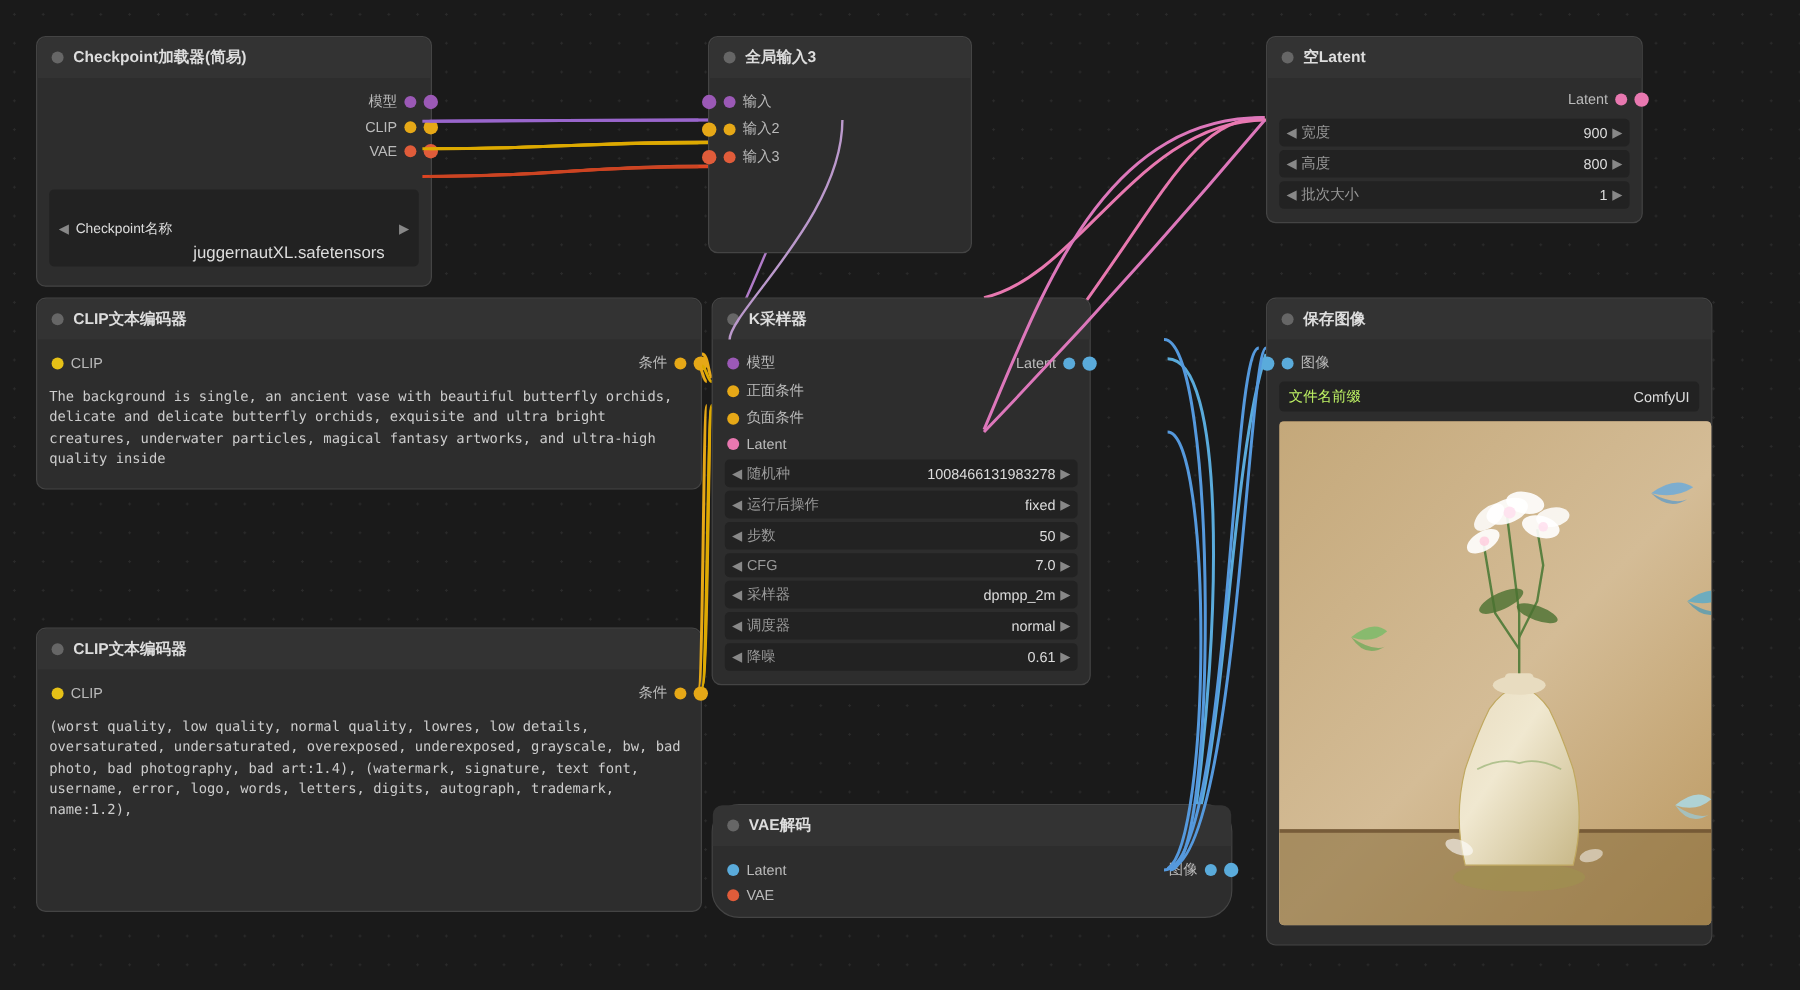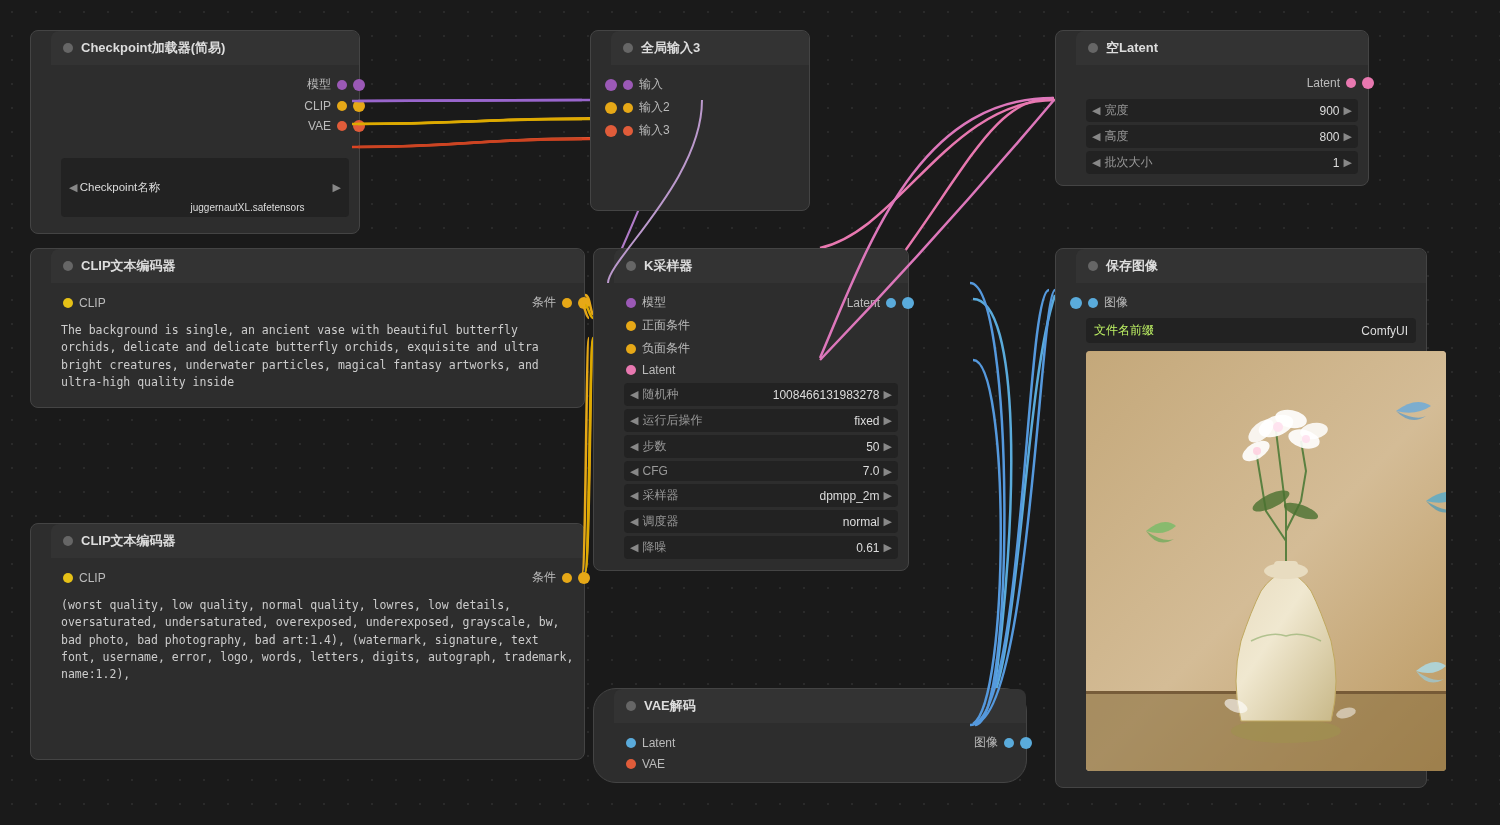--- a/index.html
+++ b/index.html
@@ -157,21 +157,21 @@
     #connections-svg {
       position: absolute;
       top: 0;
       left: 0;
       width: 1500px;
       height: 825px;
       pointer-events: none;
       z-index: 0;
     }
 
-    .node { z-index: 1; padding-left: 20px; }
+    .node { z-index: 1; }
 
     
     .file-prefix-row {
       display: flex;
       align-items: center;
       margin: 4px 10px;
       background: #222;
       border-radius: 4px;
       padding: 4px 8px;
       font-size: 12px;
@@ -253,21 +253,21 @@
     </div>
     <div class="port-row right-aligned" style="position:relative;">
       <span>VAE</span>
       <div class="port-dot right red-orange"></div>
       <div class="port-connector-right red-orange"></div>
     </div>
     <div style="height:14px;"></div>
     <div class="checkpoint-selector">
       <span class="arrow">◀</span>
       <span class="cp-name">Checkpoint名称</span>
-      <span style="flex:2; text-align:center; color:#ddd; font-size:10px;margin-top:40px;">juggernautXL.safetensors</span>
+      <span style="flex:2; text-align:center; color:#ddd; font-size:14px;margin-top:40px;">juggernautXL.safetensors</span>
       <span class="arrow">▶</span>
     </div>
   </div>
 </div>
 
 <div class="node" style="left:590px; top:30px; width:220px;">
   <div class="node-header">
     <div class="dot"></div>
     <span>全局输入3</span>
   </div>
@@ -528,21 +528,21 @@
         <path d="M 330 320 Q 348 305 360 315 Q 348 326 330 320 Z" fill="#aaddee" opacity="0.8"></path>
         <path d="M 330 320 Q 348 332 358 328 Q 342 338 330 320 Z" fill="#99ccdd" opacity="0.7"></path>
 
         <ellipse cx="150" cy="355" rx="12" ry="6" fill="white" opacity="0.6" transform="rotate(20,150,355)"></ellipse>
         <ellipse cx="260" cy="362" rx="10" ry="5" fill="white" opacity="0.5" transform="rotate(-15,260,362)"></ellipse>
       </svg>
     </div>
   </div>
 </div>
 
-<div class="node" style="left:593px; top:688px; width:434px;border-radius:23px;">
+<div class="node" style="left:593px; top:670px; width:434px;border-radius:23px;">
   <div class="node-header">
     <div class="dot"></div>
     <span>VAE解码</span>
   </div>
   <div class="node-body">
     <div class="port-row" style="position:relative; justify-content:space-between;">
       <div style="display:flex; align-items:center;">
         <div class="port-dot left blue"></div>
         <span>Latent</span>
       </div>

